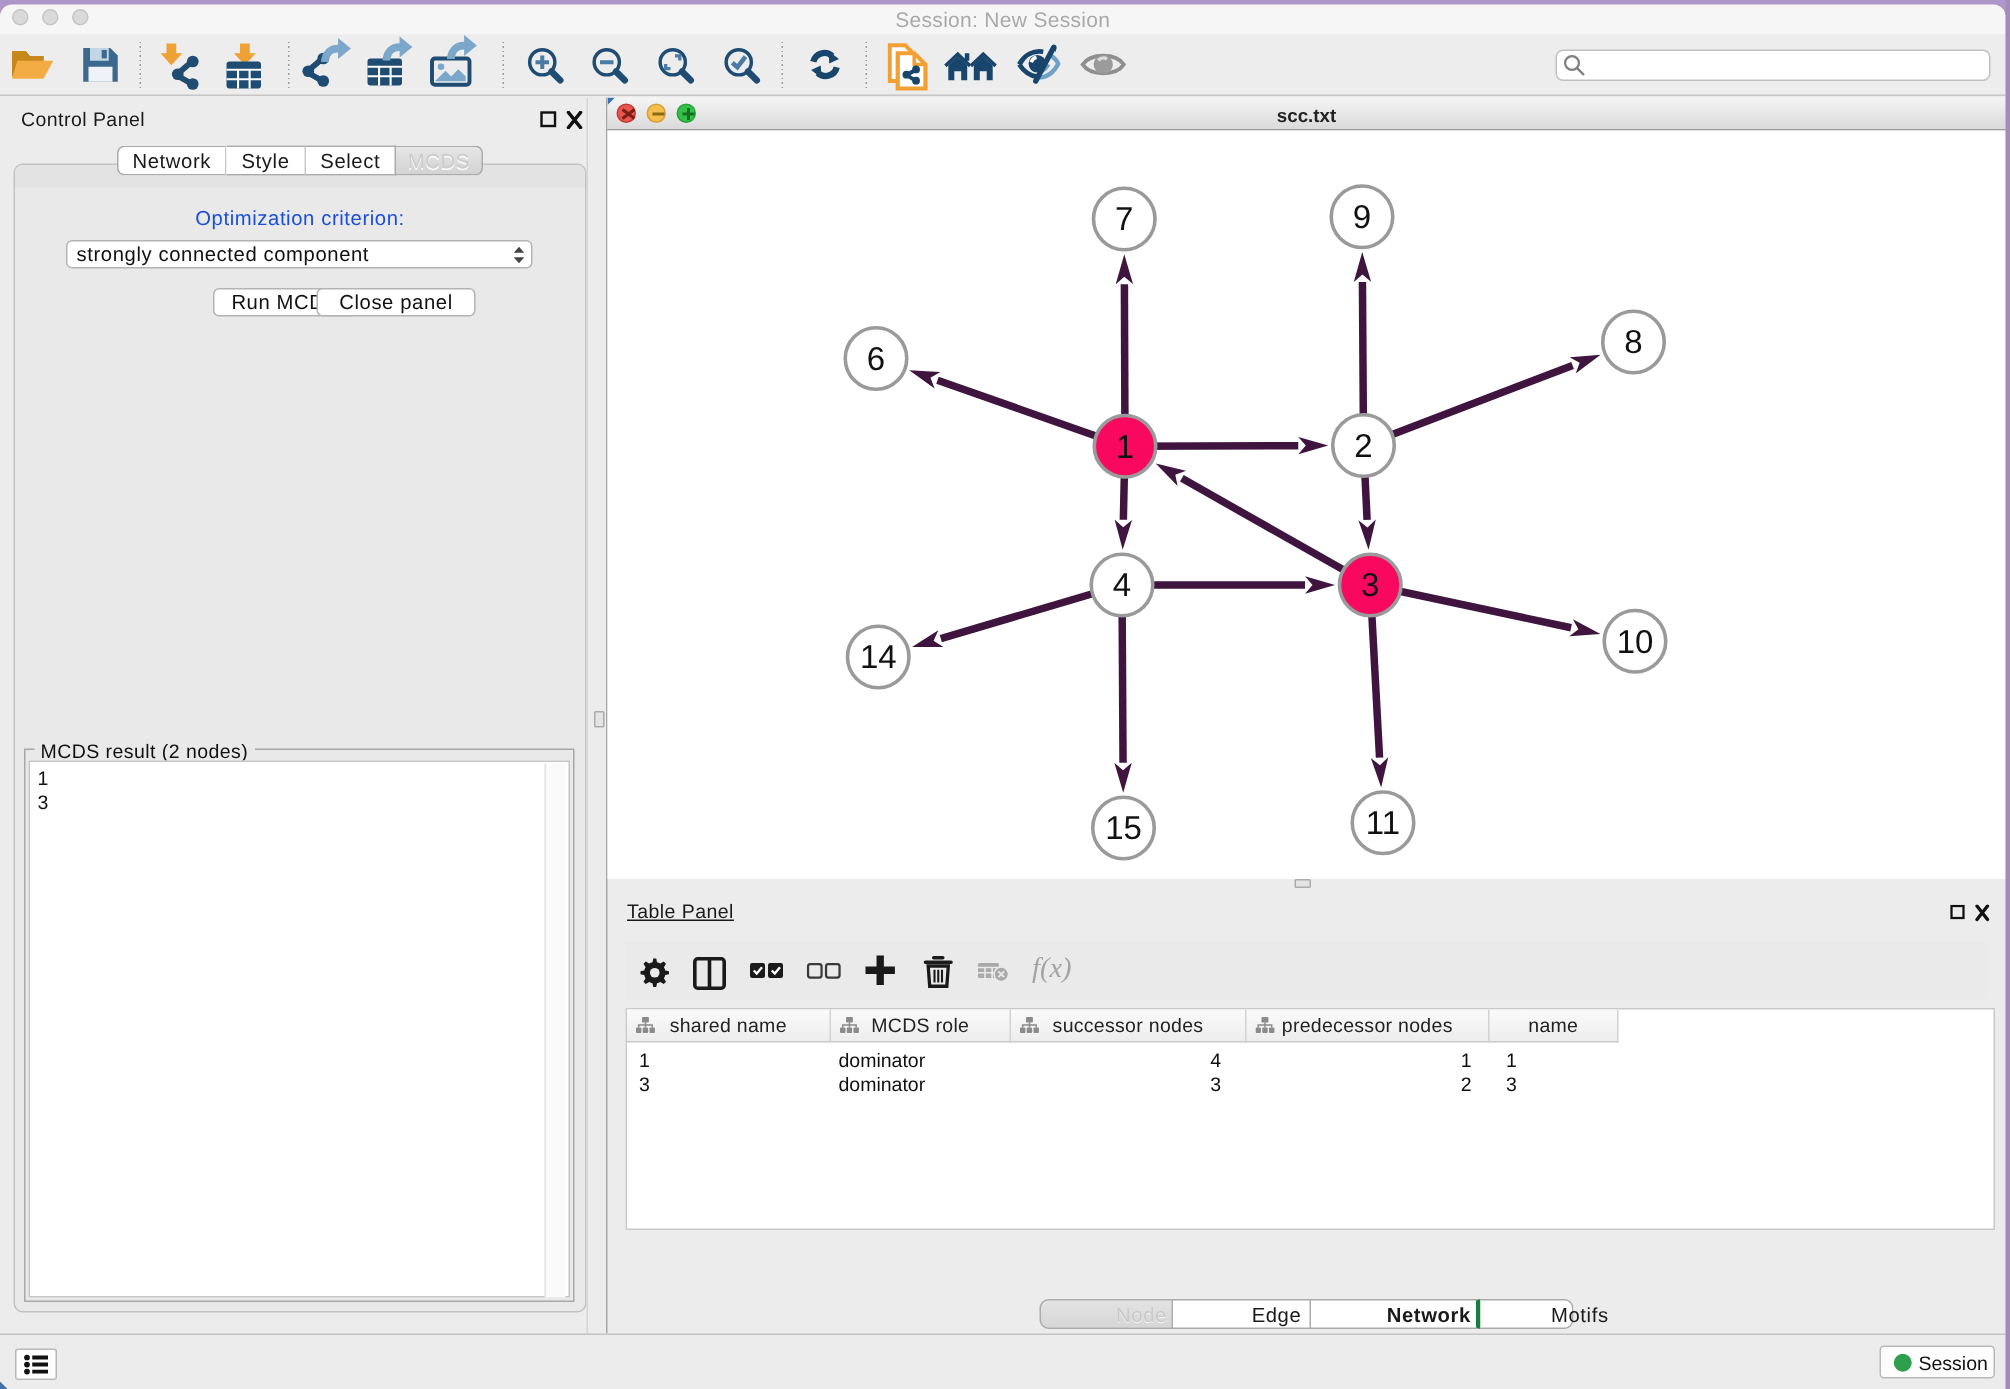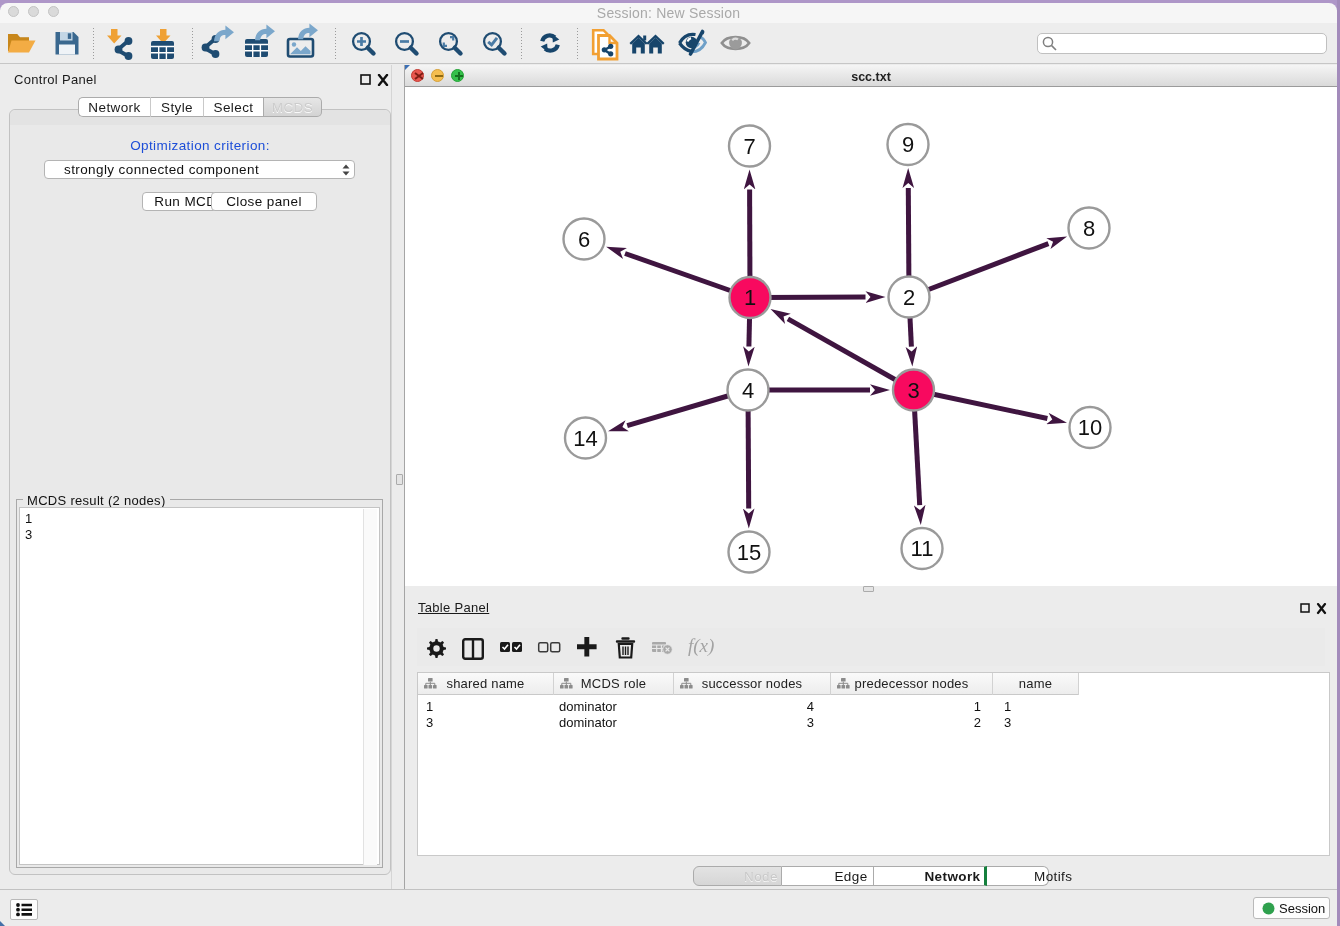--- a/index.html
+++ b/index.html
@@ -15,40 +15,40 @@
 #toolbar { left:0; top:23px; width:1337px; height:41px; background:#EDEDED; border-bottom:1px solid #C6C6C6; }
 .vsep { width:1px; top:28px; height:31px; background-image:repeating-linear-gradient(#9b9b9b 0 1px, transparent 1px 3px); }
 #search { left:1037px; top:33px; width:290px; height:21px; background:#fff; border:1px solid #C0C0C0; border-radius:5px; }
 
 #cp-title { left:14px; top:72px; font-size:13px; color:#1a1a1a; letter-spacing:.3px; }
 #cp-tabs { left:78px; top:97px; height:20px; }
 .tab { position:absolute; top:0; height:20px; border:1px solid #ABABAB; background:#fff; font-size:13.5px; letter-spacing:.4px; color:#1a1a1a; text-align:center; line-height:19px; }
 #cp-body { left:9px; top:109px; width:382px; height:766px; background:#E9E9E9; border:1px solid #C2C2C2; border-radius:6px; }
 #cp-body:before { content:""; position:absolute; left:0; top:0; width:100%; height:15px; background:#E3E3E3; border-radius:6px 6px 0 0; }
 #opt-label { left:0; top:138px; width:400px; text-align:center; font-size:13.5px; letter-spacing:.4px; color:#1d4ed8; }
-#dropdown { left:44px; top:160px; width:311px; height:19px; background:#fff; border:1px solid #B4B4B4; border-radius:4px; font-size:13.5px; letter-spacing:.4px; color:#111; line-height:17px; padding-left:19px; }
+#dropdown { left:44px; top:160px; width:311px; height:19px; background:#fff; border:1px solid #B4B4B4; border-radius:4px; font-size:13.5px; letter-spacing:.4px; color:#111; line-height:17px; padding-left:6px; }
 .btn { position:absolute; background:#fff; border:1px solid #B4B4B4; border-radius:4px; font-size:13.5px; letter-spacing:.4px; color:#111; text-align:center; }
 #btn-run { left:94px; top:192px; width:96px; height:19px; line-height:18px;margin-left:48px; }
 #btn-close { left:211px; top:192px; width:106px; height:19px; line-height:18px; }
 #mcds-group { left:16px; top:499px; width:367px; height:369px; border:1px solid #A8A8A8; }
 #mcds-label { left:23px; top:493px; background:#E9E9E9; padding:0 4px; font-size:13px; letter-spacing:.3px; color:#111; }
 #mcds-text { left:19px; top:507px; width:361px; height:358px; background:#fff; border:1px solid #C4C4C4; font-size:13px; color:#111; padding:3px 0 0 5px; line-height:16px; }
 #mcds-scroll { right:2px; top:1px; width:14px; height:356px; background:#FAFAFA; border-left:1px solid #E2E2E2; position:absolute; }
 
 #vdivider { left:404px; top:65px; width:1px; height:824px; background:#A5A5A5; }
 #lpanel-edge { left:391px; top:65px; width:1px; height:824px; background:#D5D5D5; }
 .grip { background:#E4E4E4; border:1px solid #ABABAB; border-radius:1px; }
 
 #netframe-tb { left:405px; top:65px; width:932px; height:22px; background:linear-gradient(#F5F5F5,#DADADA); border-bottom:1px solid #9B9B9B; }
 #netframe-title { left:405px; top:70px; width:932px; text-align:center; font-size:12.5px; font-weight:bold; color:#222; }
 .itl { position:absolute; width:13px; height:13px; border-radius:50%; top:69px; }
 #canvas { left:405px; top:87px; width:932px; height:499px; background:#fff; }
 #tp-title { left:418px; top:600px; font-size:13px; color:#1a1a1a; letter-spacing:.3px;text-decoration:underline; }
 #tp-toolbar { left:417px; top:628px; width:908px; height:38px; background:#EAEAEA; }
-#tp-table { left:417px; top:672px; width:913px; height:184px; background:#fff; border:1px solid #C9C9C9; }
+#tp-table { left:417px; top:672px; width:913px; height:148px; background:#fff; border:1px solid #C9C9C9; }
 #tp-header { position:absolute; left:0; top:0; width:661px; height:22px; background:linear-gradient(#FAFAFA,#EDEDED); border-bottom:1px solid #C9C9C9; }
 .hcell { position:absolute; top:0; height:22px; border-right:1px solid #D2D2D2; font-size:13px; color:#222; text-align:center; line-height:22px; letter-spacing:.2px; }
 .tcell { position:absolute; font-size:13px; color:#111; top:0; }
 .trow { position:absolute; left:0; width:911px; height:16px; }
 #tp-tabs { left:693px; top:866px; height:20px; }
 .btab { position:absolute; top:0; height:20px; border:1px solid #ABABAB; background:#fff; font-size:13.5px; letter-spacing:.4px; color:#1a1a1a; text-align:center; line-height:19px;padding-left:47px; }
 
 #statusbar { left:0; top:889px; width:1337px; height:37px; background:#ECECEC; border-top:1px solid #C2C2C2; }
 #listbtn { left:10px; top:899px; width:28px; height:21px; background:#FDFDFD; border:1px solid #B9B9B9; border-radius:2px; }
 #membtn { left:1253px; top:897px; width:77px; height:22px; background:#FDFDFD; border:1px solid #B9B9B9; border-radius:3px; font-size:13px; color:#111; }

